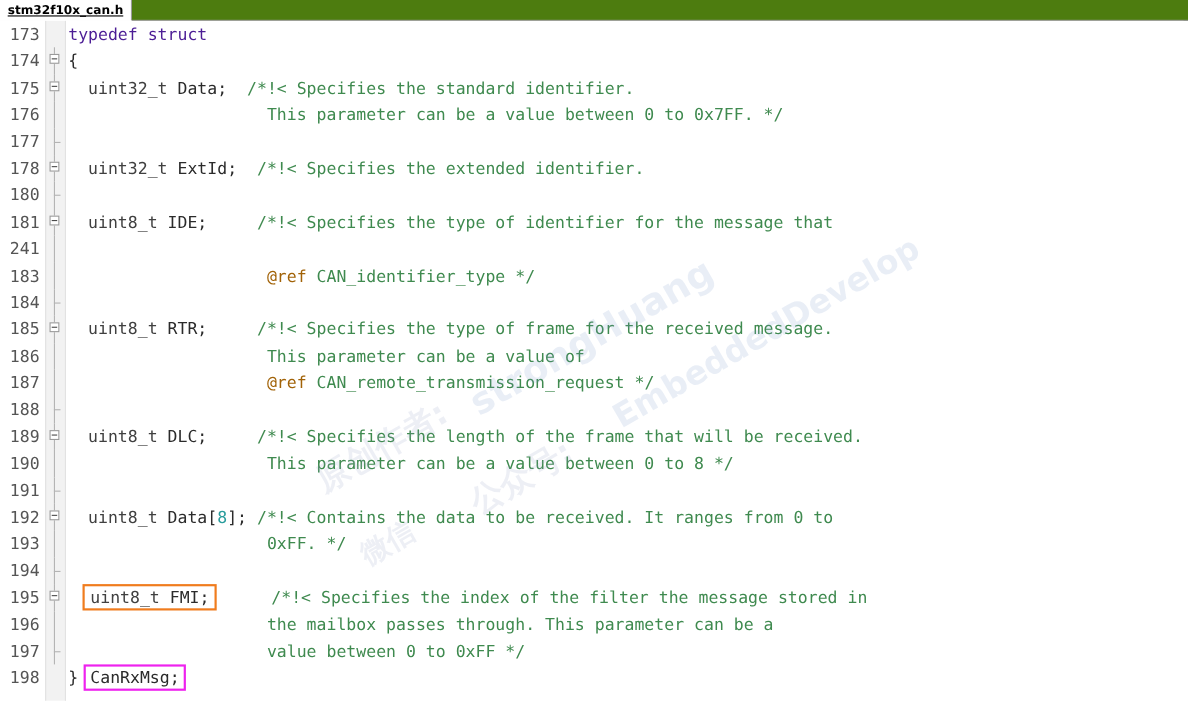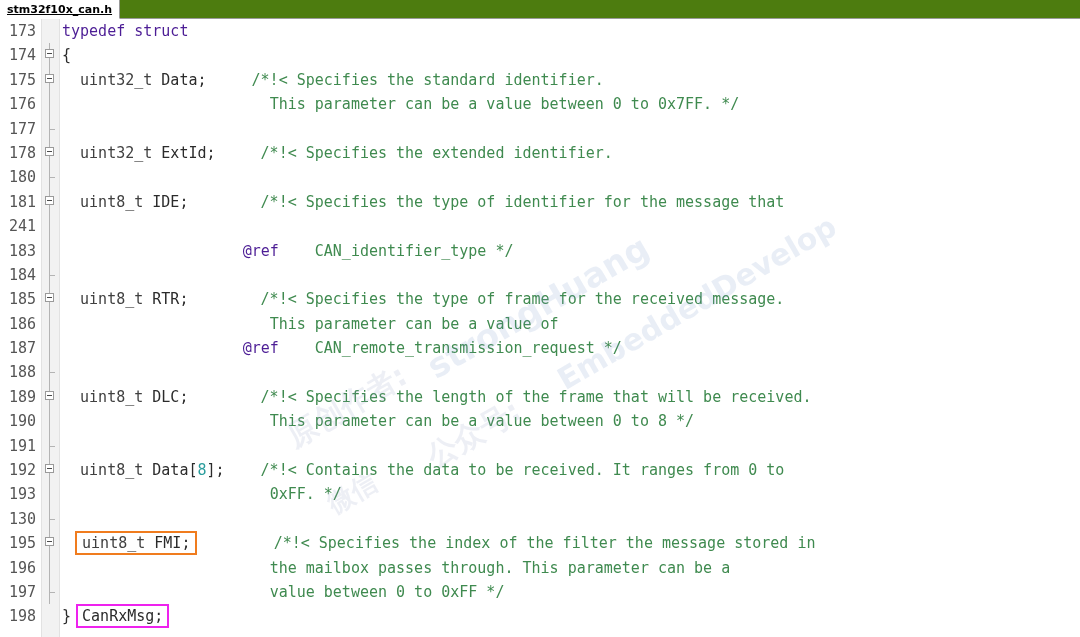--- a/index.html
+++ b/index.html
@@ -94,22 +94,22 @@
     font-family:"DejaVu Sans Mono","Liberation Mono",monospace;
     color:#2b2b2b;
     white-space:pre;
   }
 
   
   .kw      {color:#4c1d95;}          
   .type    {color:#404040;}          
   .ident   {color:#2b2b2b;}
   .num     {color:#2a9d9d;}          
-  .cmt     {color:#3f8a4f;margin-left:27px;}          
-  .ref     {color:#4c1d95;}          
+  .cmt     {color:#3f8a4f;}          
+  .ref     {color:#a16207;}          
   .punc    {color:#2b2b2b;}
 
   
   .boxed-orange{
     display:inline-block;
     border:2px solid #f07c1e;
     padding:0 5px;
     margin:0 -5px;
     line-height:20px;
     box-sizing:border-box;
@@ -170,21 +170,21 @@
         <div class="row"><span class="lnum">184</span><span class="fold"><span class="vline"></span><span class="tick"></span></span><span class="code"></span></div>
         <div class="row"><span class="lnum">185</span><span class="fold"><span class="vline half-top"></span><span class="vline half-bot"></span><span class="box"></span></span><span class="code"><span class="punc">  </span><span class="type">uint8_t</span><span class="ident"> RTR;     </span><span class="cmt">/*!&lt; Specifies the type of frame for the received message.</span></span></div>
         <div class="row"><span class="lnum">186</span><span class="fold"><span class="vline"></span></span><span class="code"><span class="punc">                    </span><span class="cmt">This parameter can be a value of</span></span></div>
         <div class="row"><span class="lnum">187</span><span class="fold"><span class="vline"></span></span><span class="code"><span class="punc">                    </span><span class="ref">@ref</span><span class="cmt"> CAN_remote_transmission_request */</span></span></div>
         <div class="row"><span class="lnum">188</span><span class="fold"><span class="vline"></span><span class="tick"></span></span><span class="code"></span></div>
         <div class="row"><span class="lnum">189</span><span class="fold"><span class="vline half-top"></span><span class="vline half-bot"></span><span class="box"></span></span><span class="code"><span class="punc">  </span><span class="type">uint8_t</span><span class="ident"> DLC;     </span><span class="cmt">/*!&lt; Specifies the length of the frame that will be received.</span></span></div>
         <div class="row"><span class="lnum">190</span><span class="fold"><span class="vline"></span></span><span class="code"><span class="punc">                    </span><span class="cmt">This parameter can be a value between 0 to 8 */</span></span></div>
         <div class="row"><span class="lnum">191</span><span class="fold"><span class="vline"></span><span class="tick"></span></span><span class="code"></span></div>
         <div class="row"><span class="lnum">192</span><span class="fold"><span class="vline half-top"></span><span class="vline half-bot"></span><span class="box"></span></span><span class="code"><span class="punc">  </span><span class="type">uint8_t</span><span class="ident"> Data[</span><span class="num">8</span><span class="ident">]; </span><span class="cmt">/*!&lt; Contains the data to be received. It ranges from 0 to</span></span></div>
         <div class="row"><span class="lnum">193</span><span class="fold"><span class="vline"></span></span><span class="code"><span class="punc">                    </span><span class="cmt">0xFF. */</span></span></div>
-        <div class="row"><span class="lnum">130</span><span class="fold"><span class="vline"></span><span class="tick"></span></span><span class="code"></span></div>
+        <div class="row"><span class="lnum">194</span><span class="fold"><span class="vline"></span><span class="tick"></span></span><span class="code"></span></div>
         <div class="row"><span class="lnum">195</span><span class="fold"><span class="vline half-top"></span><span class="vline half-bot"></span><span class="box"></span></span><span class="code"><span class="punc">  </span><span class="boxed-orange"><span class="type">uint8_t</span><span class="ident"> FMI;</span></span><span class="punc">      </span><span class="cmt">/*!&lt; Specifies the index of the filter the message stored in</span></span></div>
         <div class="row"><span class="lnum">196</span><span class="fold"><span class="vline"></span></span><span class="code"><span class="punc">                    </span><span class="cmt">the mailbox passes through. This parameter can be a</span></span></div>
         <div class="row"><span class="lnum">197</span><span class="fold"><span class="vline"></span><span class="tick"></span></span><span class="code"><span class="punc">                    </span><span class="cmt">value between 0 to 0xFF */</span></span></div>
         <div class="row"><span class="lnum">198</span><span class="fold"></span><span class="code"><span class="punc">} </span><span class="boxed-magenta"><span class="ident">CanRxMsg;</span></span></span></div>
       </div>
 
     <div id="wm-layer">
         <div class="wm wm-en" style="left: 430px; top: 330px; font-size: 34px;">strongHuang</div>
         <div class="wm wm-en" style="left: 560px; top: 345px; font-size: 30px;">EmbeddedDevelop</div>
         <div class="wm wm-cn" style="left: 290px; top: 400px; font-size: 30px;">原创作者:</div>

